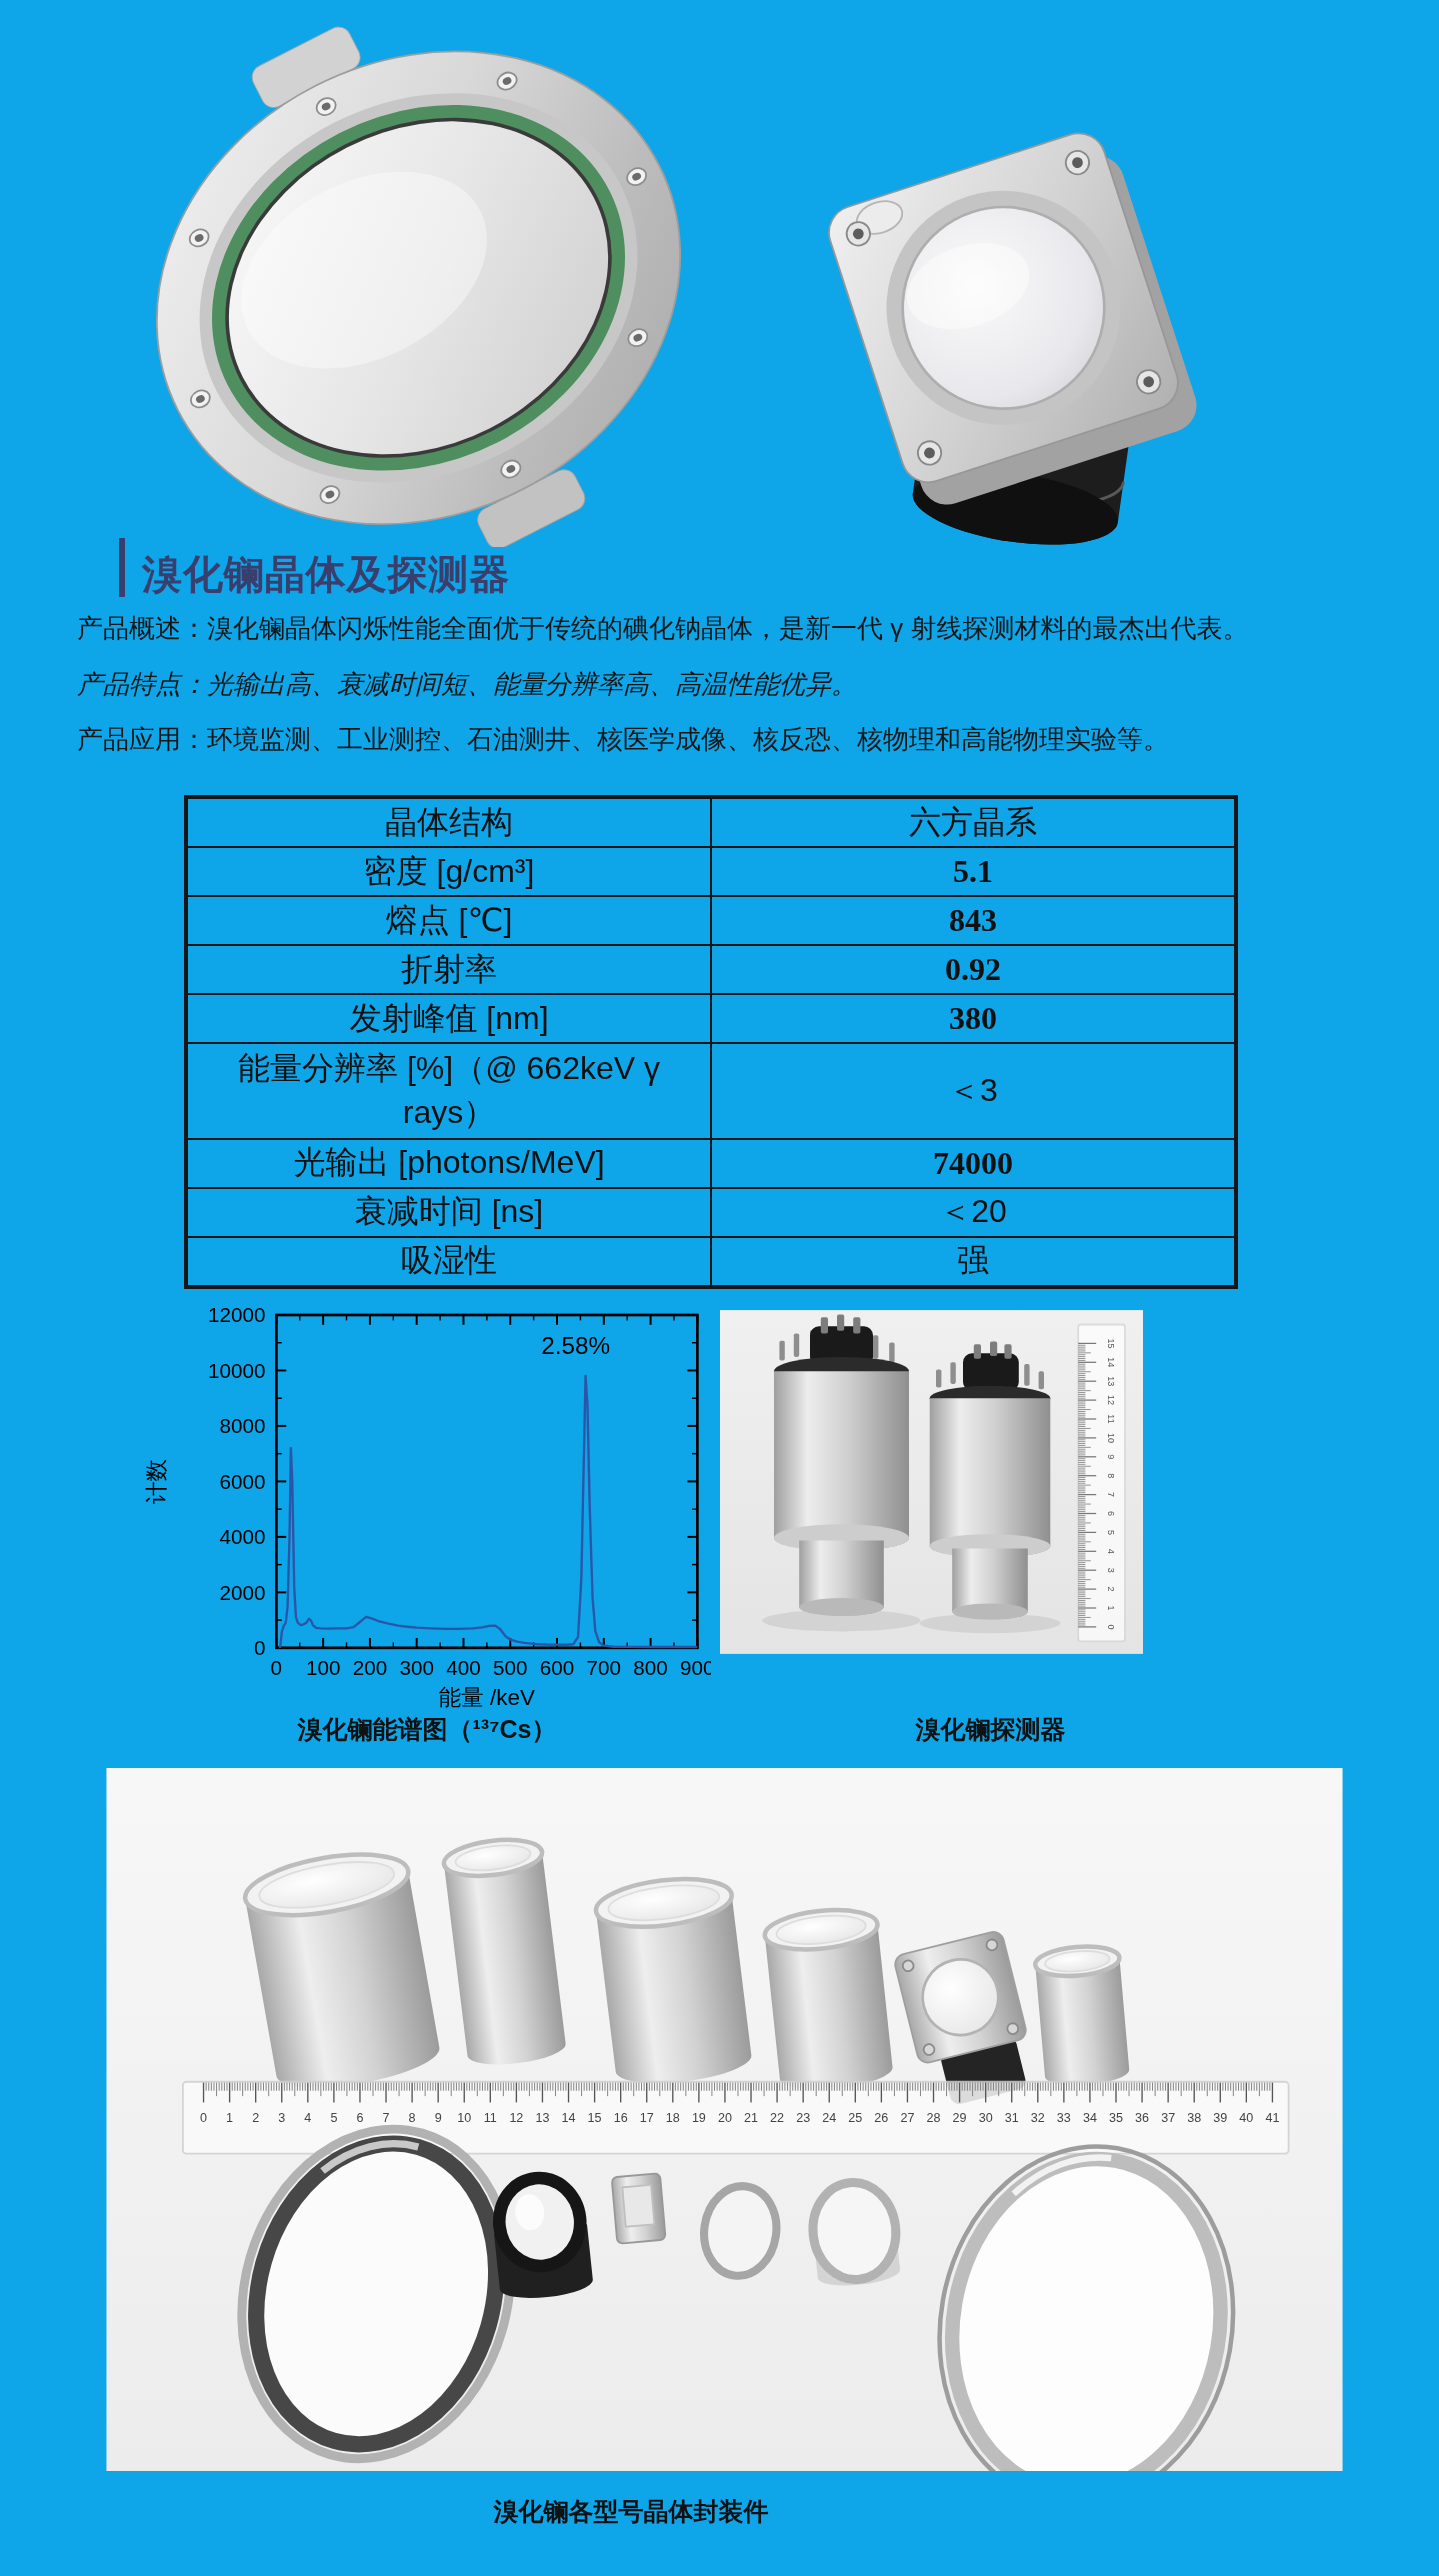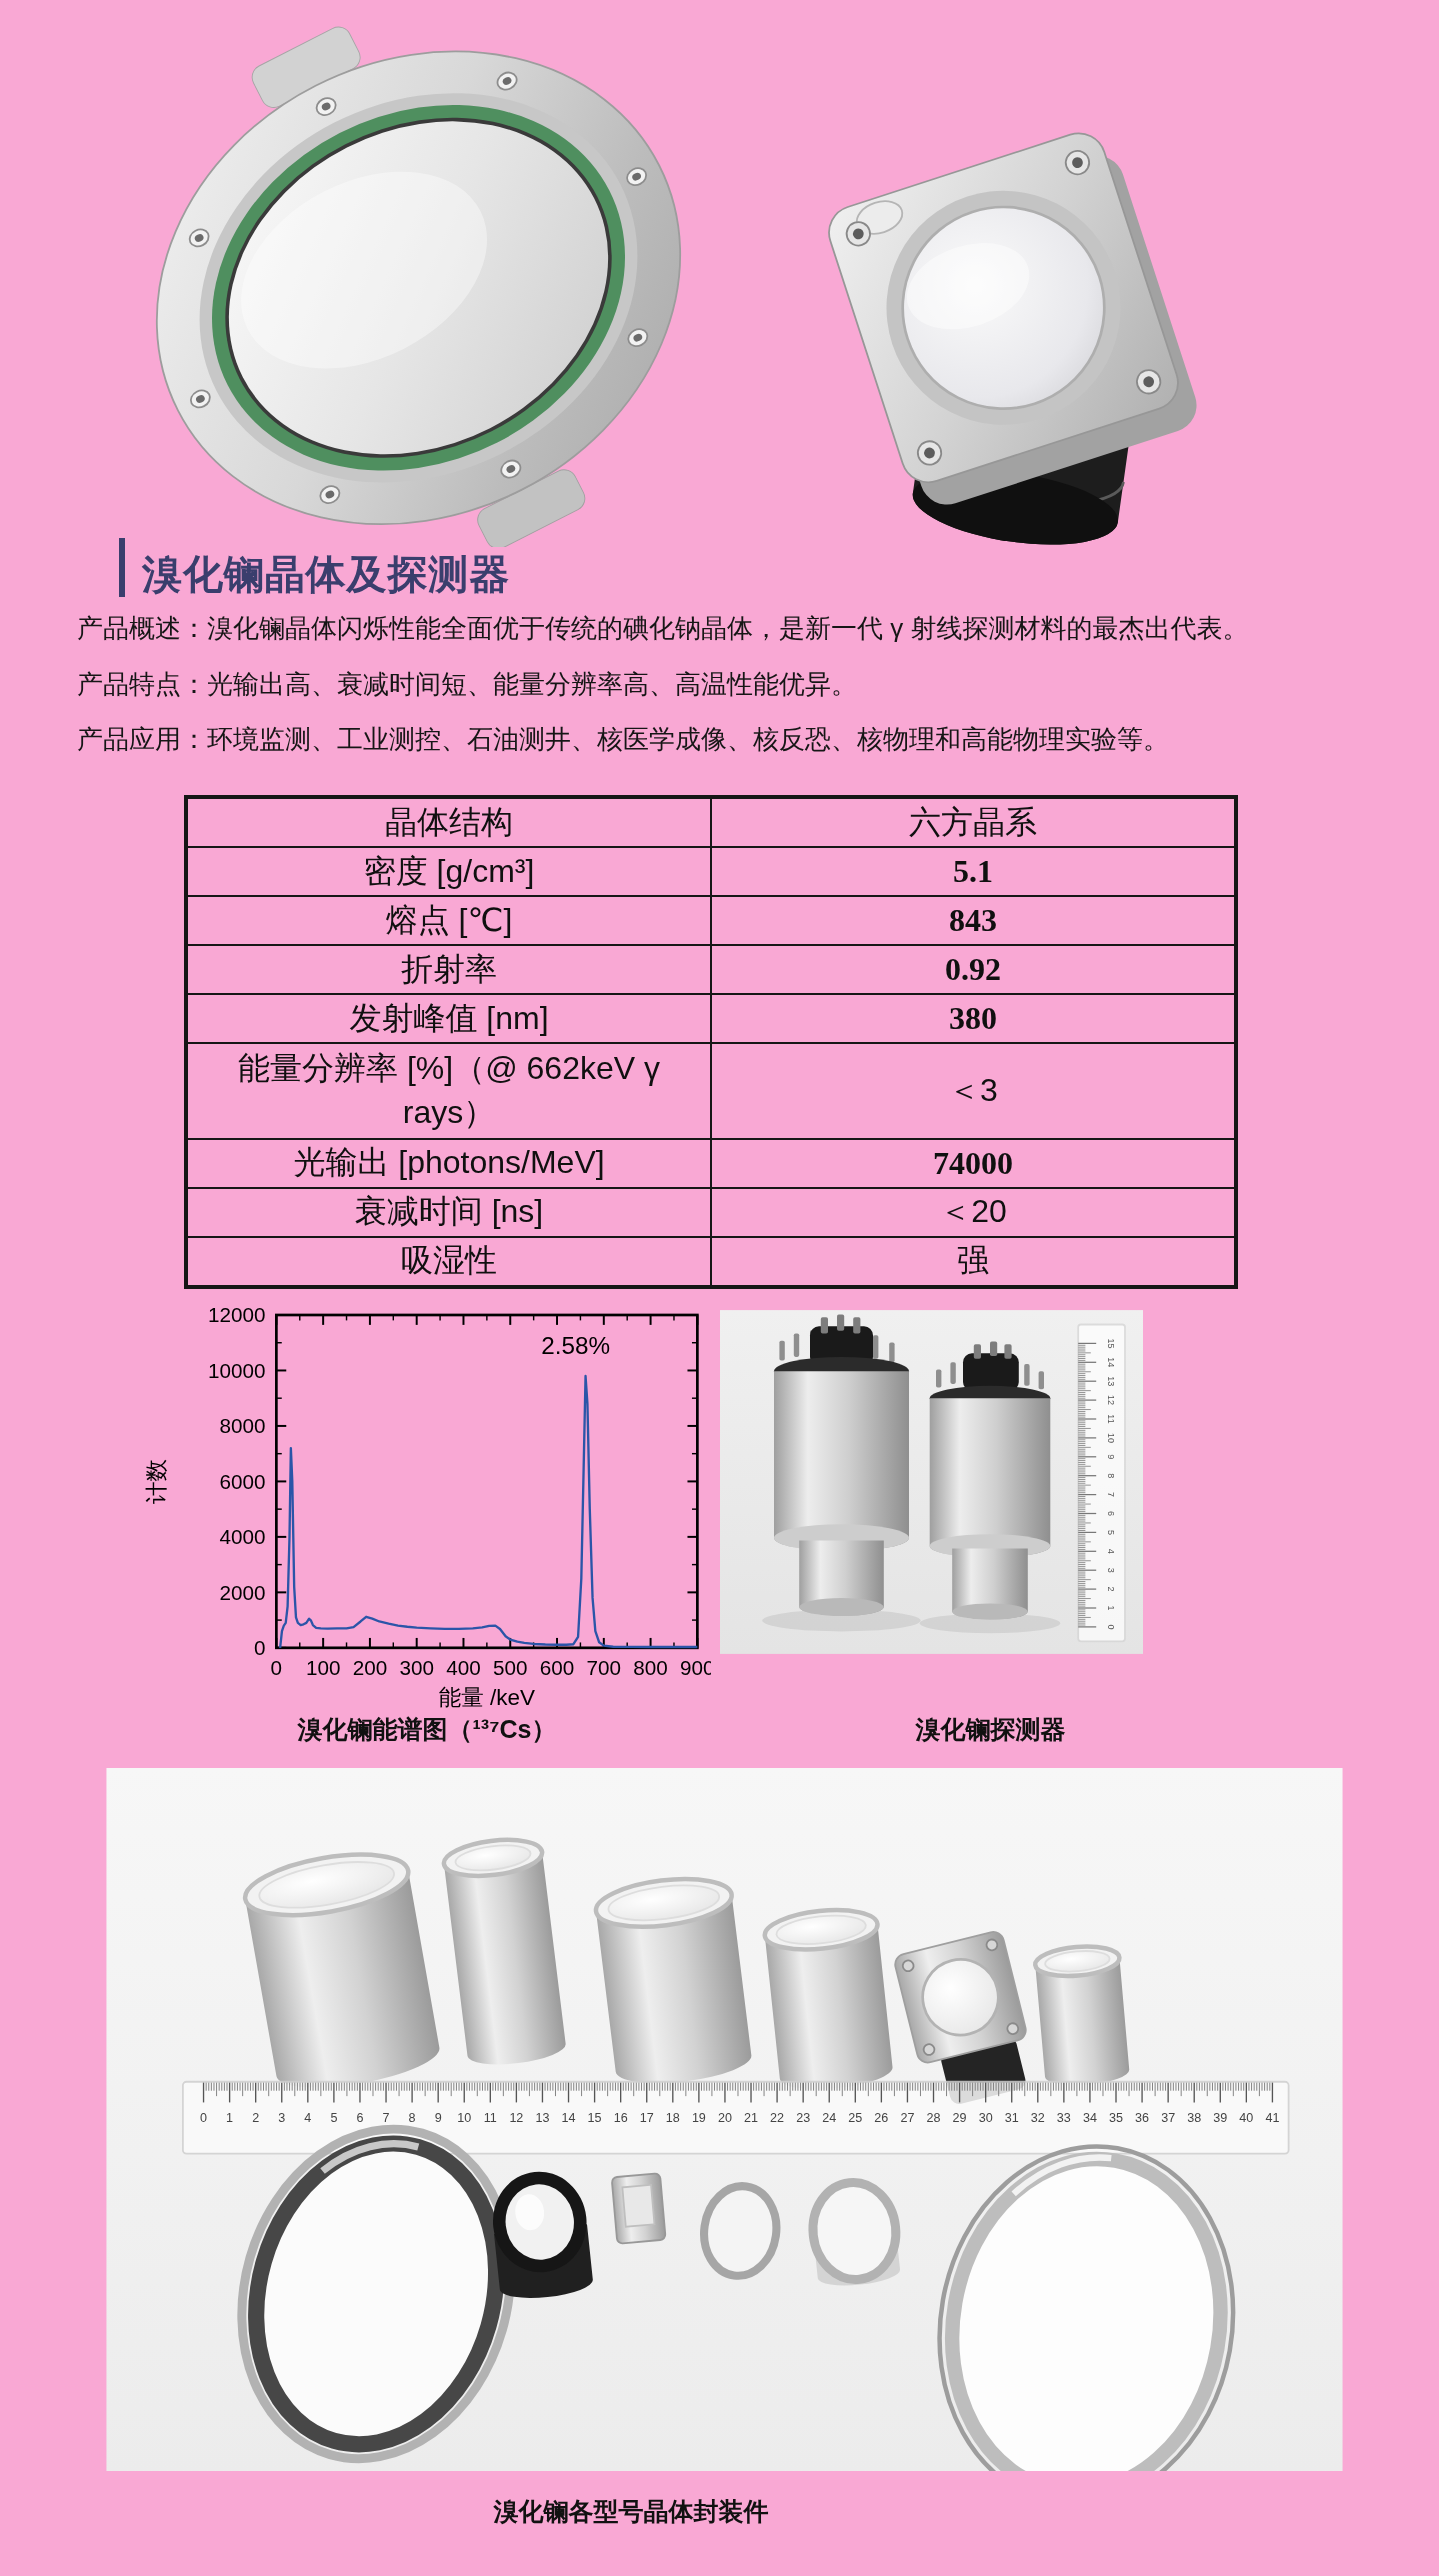--- a/index.html
+++ b/index.html
@@ -1,24 +1,24 @@
 <!DOCTYPE html>
 <html style="font-size:14.4px"><head>
 <meta charset="utf-8">
 <style>
   html,body{margin:0;padding:0;background:#ffffff;}
-  .page{position:relative;width:1439px;height:2576px;background:#f9a8d4;overflow:hidden;
+  .page{position:relative;width:1439px;height:2576px;background:#0ea5e9;overflow:hidden;
         font-family:"Liberation Sans","DejaVu Sans",sans-serif;color:#111;}
   .photo{position:absolute;}
   .photo svg{display:block;width:100%;height:100%;}
   .title-bar{position:absolute;left:119px;top:538px;width:6.3px;height:59px;}
   .page-title{position:absolute;left:142px;top:547px;font-size:40px;font-weight:bold;
               letter-spacing:0.9px;margin:0;}
   .para{position:absolute;left:77px;width:1322px;font-size:26px;line-height:36px;color:#161616;}
-  .p1{top:610px;}.p2{top:666px;}.p3{top:721px;}
+  .p1{top:610px;}.p2{top:666px;font-style:italic;}.p3{top:721px;}
   table.spec{position:absolute;left:184px;top:795px;width:1054px;height:494px;
              border-collapse:collapse;table-layout:fixed;}
   table.spec td{border:2.7px solid #161616;text-align:center;vertical-align:middle;
                 font-size:32px;color:#101010;padding:0 9px;}
   table.spec{border:4.5px solid #161616;}
   td.val{font-family:"Liberation Serif","DejaVu Serif",serif;font-weight:bold;font-size:24px;}
   .chart-wrap{position:absolute;left:117px;top:1297px;width:594px;height:412px;}
   .caption{position:absolute;font-size:25px;font-weight:bold;color:#111;text-align:center;}
   .cap-spectrum{left:130px;top:1713px;width:594px;}
   .cap-detector{left:779px;top:1713px;width:423px;}

